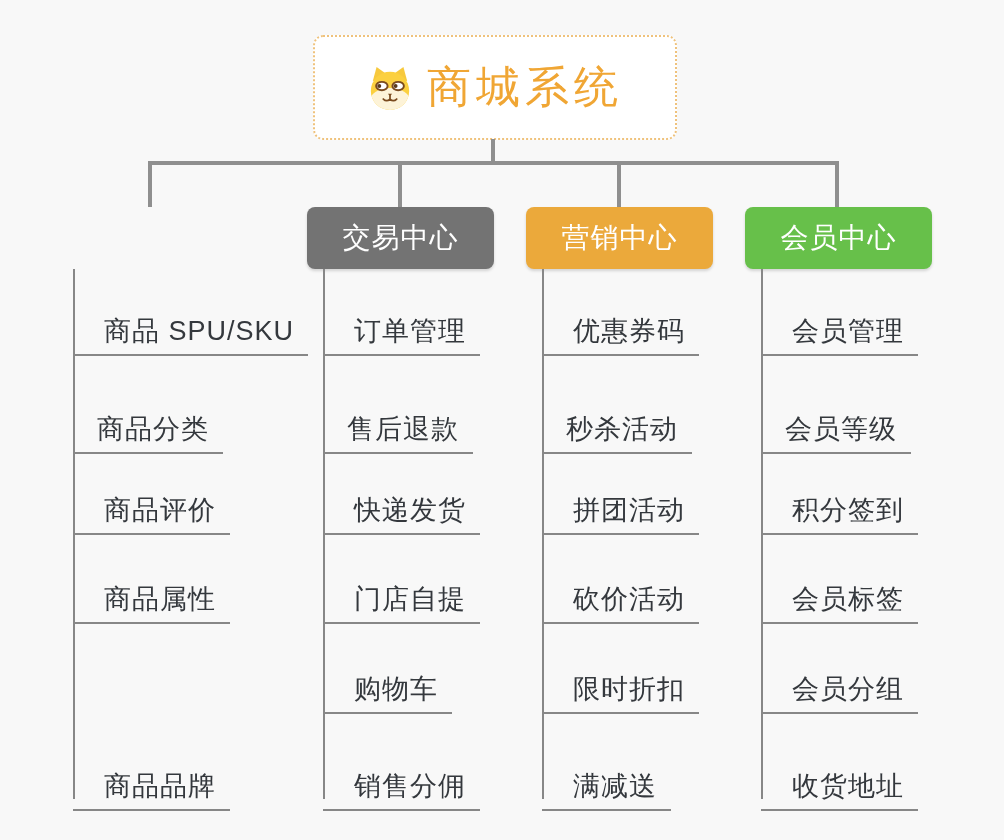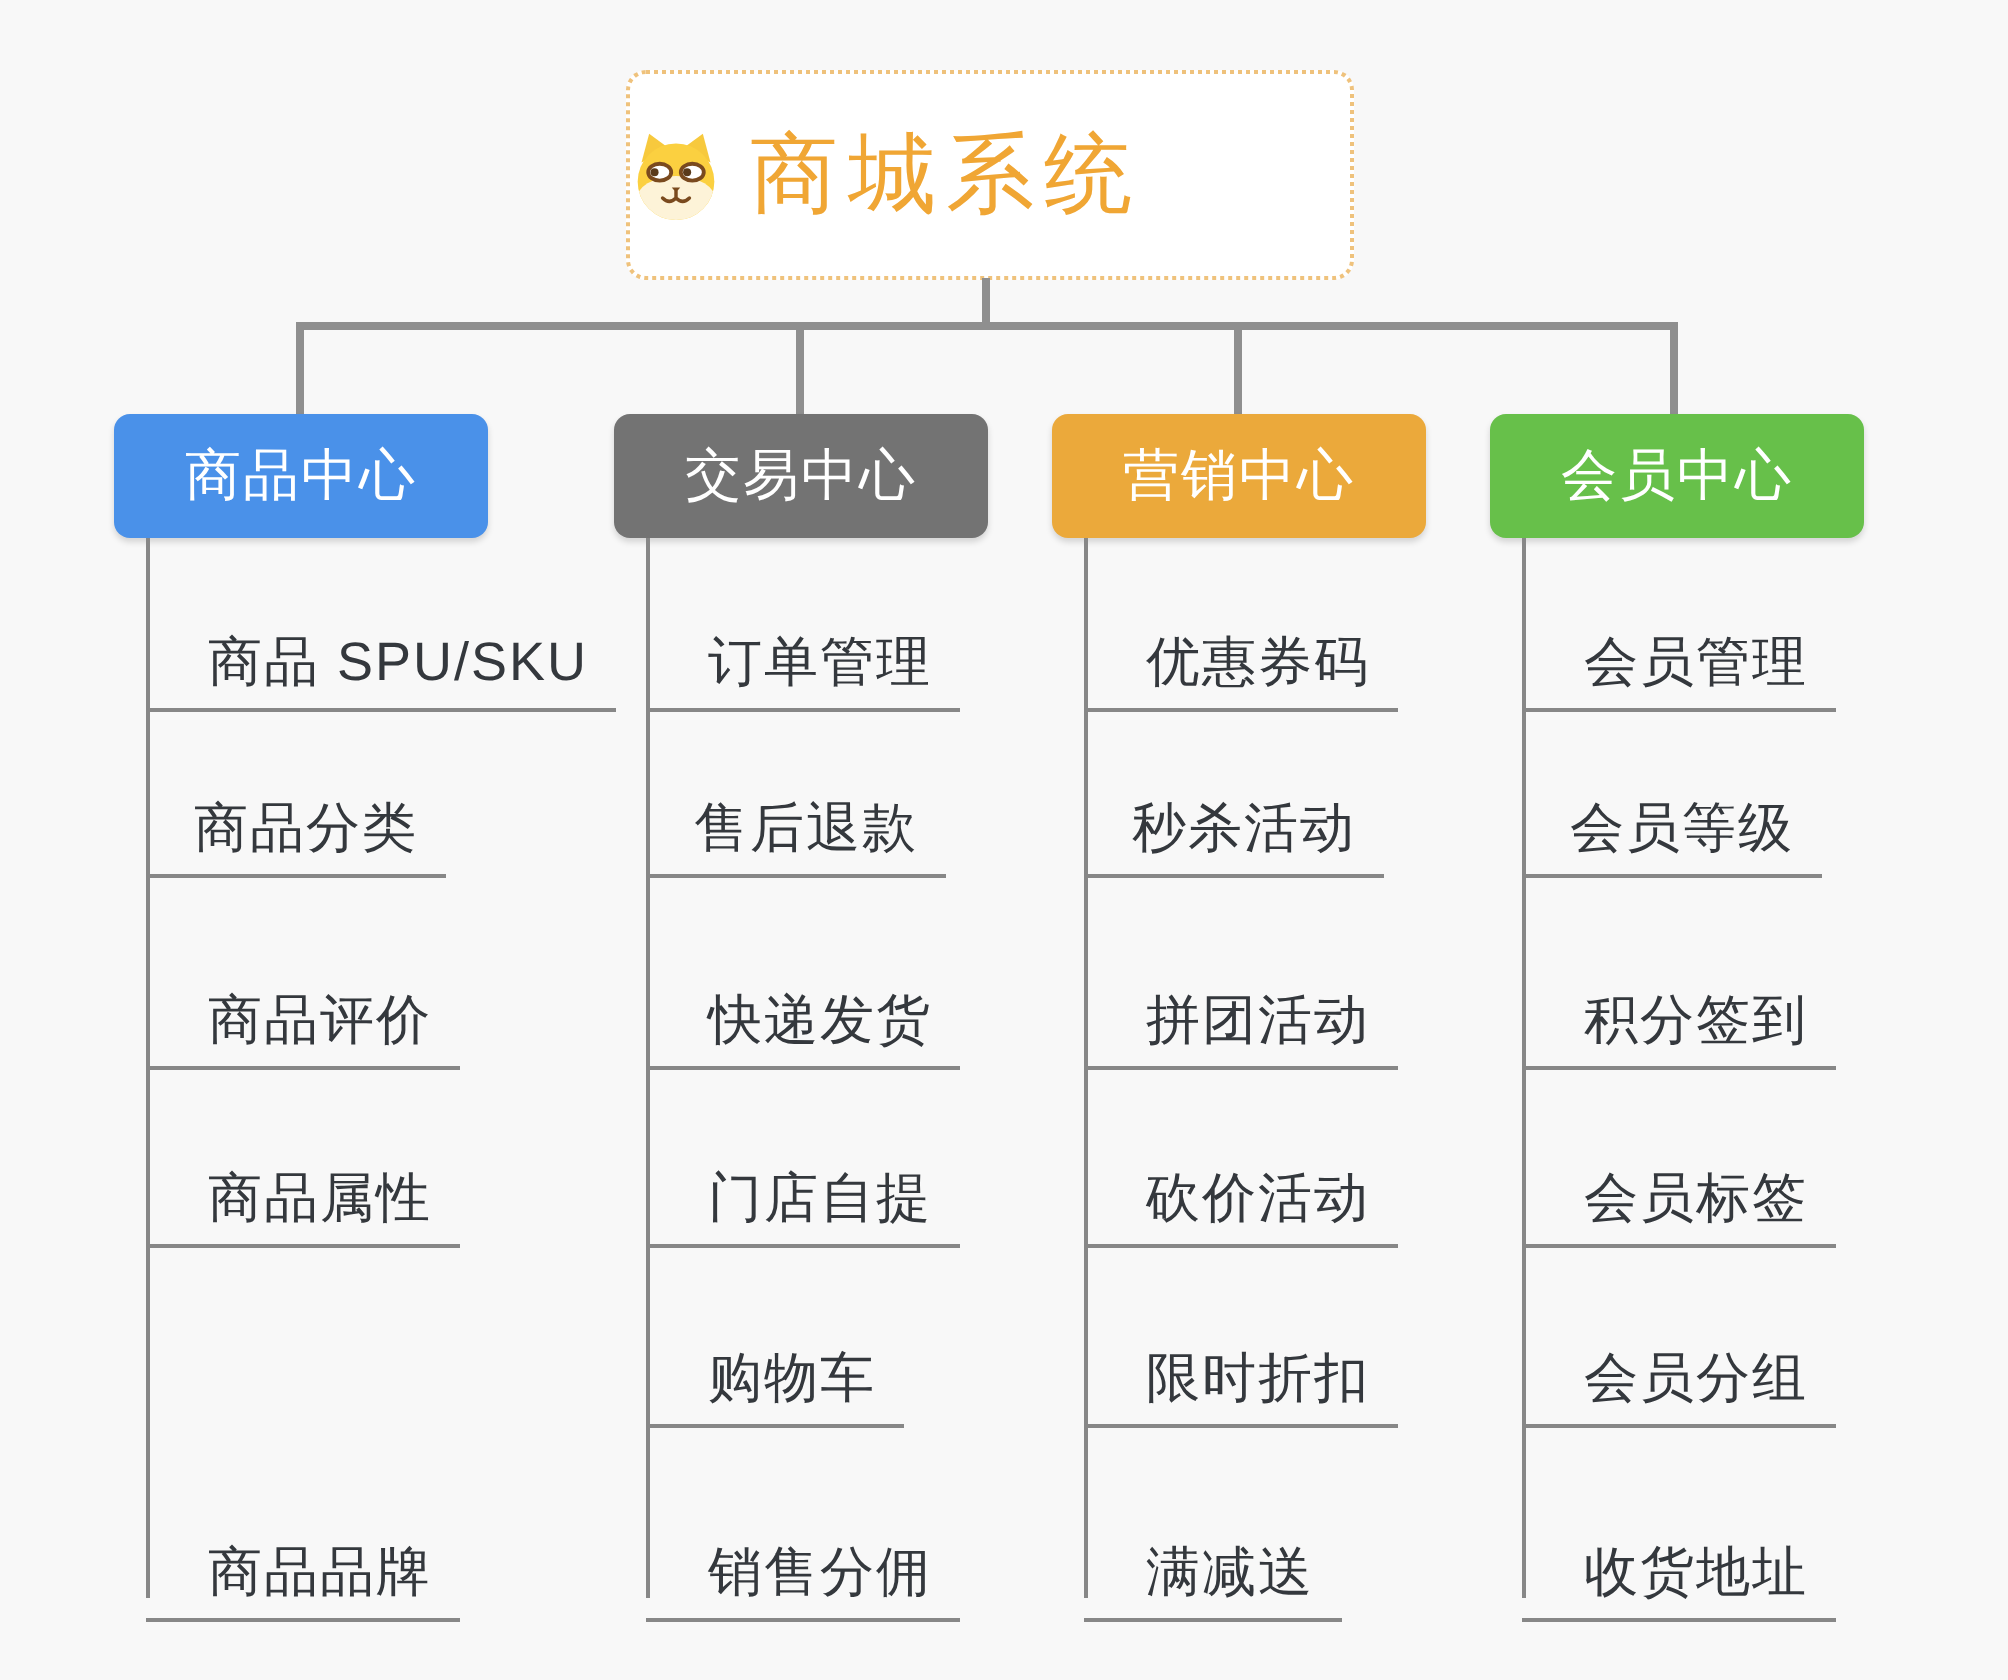--- a/index.html
+++ b/index.html
@@ -12,21 +12,21 @@
   #canvas{position:relative;width:1004px;height:840px;background:#f8f8f8;}
 
   
   .conn{position:absolute;background:#8f8f8f;}
 
   
   .root{
     position:absolute;left:313px;top:35px;width:364px;height:105px;
     background:#ffffff;border:2px dotted #efc27c;border-radius:10px;
     box-sizing:border-box;
-    display:flex;align-items:center;justify-content:flex-start;gap:14px;
+    display:flex;align-items:center;justify-content:center;gap:14px;
   }
   .root-title{
     font-size:44px;letter-spacing:5px;color:#f0a634;white-space:nowrap;
   }
   .root-icon{flex:0 0 auto;display:block;}
 
   
   .branch{
     position:absolute;top:207px;width:187px;height:62px;
     border-radius:8px;
@@ -46,21 +46,21 @@
     padding:0 14px 8px 31px;
     border-bottom:2px solid #878787;
     font-size:27px;letter-spacing:1px;color:#34383d;
     white-space:nowrap;
   }
   .leaf.col0{left:73px;}
   .leaf.col1{left:323px;}
   .leaf.col2{left:542px;}
   .leaf.col3{left:761px;}
   .leaf.row0{top:316px;}
-  .leaf.row1{top:399px;padding-left:24px;}
+  .leaf.row1{top:414px;padding-left:24px;}
   .leaf.row2{top:495px;}
   .leaf.row3{top:584px;}
   .leaf.row4{top:674px;}
   .leaf.row5{top:771px;}
 
   
   .trunk{position:absolute;top:269px;width:2px;height:530px;background:#878787;}
   .trunk.t0{left:73px;}
   .trunk.t1{left:323px;}
   .trunk.t2{left:542px;}
@@ -97,21 +97,20 @@
     <span class="root-title">商城系统</span>
   </div>
 
   <div class="conn" style="left: 491px; top: 139px; width: 4px; height: 26px; background: rgb(143, 143, 143);"></div>
   <div class="conn" style="left: 148px; top: 161px; width: 691px; height: 4px; background: rgb(143, 143, 143);"></div>
   <div class="conn" style="left: 148px; top: 161px; width: 4px; height: 46px; background: rgb(143, 143, 143);"></div>
   <div class="conn" style="left: 398px; top: 161px; width: 4px; height: 46px; background: rgb(143, 143, 143);"></div>
   <div class="conn" style="left: 617px; top: 161px; width: 4px; height: 46px; background: rgb(143, 143, 143);"></div>
   <div class="conn" style="left: 835px; top: 161px; width: 4px; height: 46px; background: rgb(143, 143, 143);"></div>
 
-  <div class="branch col0" style="background: rgb(74, 145, 233);">商品中心</div>
   <div class="branch col1" style="background: #737373;">交易中心</div>
   <div class="branch col2" style="background: rgb(235, 169, 59);">营销中心</div>
   <div class="branch col3" style="background: rgb(103, 192, 74);">会员中心</div>
 
   <div class="trunk t0"></div>
   <div class="trunk t1"></div>
   <div class="trunk t2"></div>
   <div class="trunk t3"></div>
 
   <div class="leaf col0 row0">商品 SPU/SKU</div>

